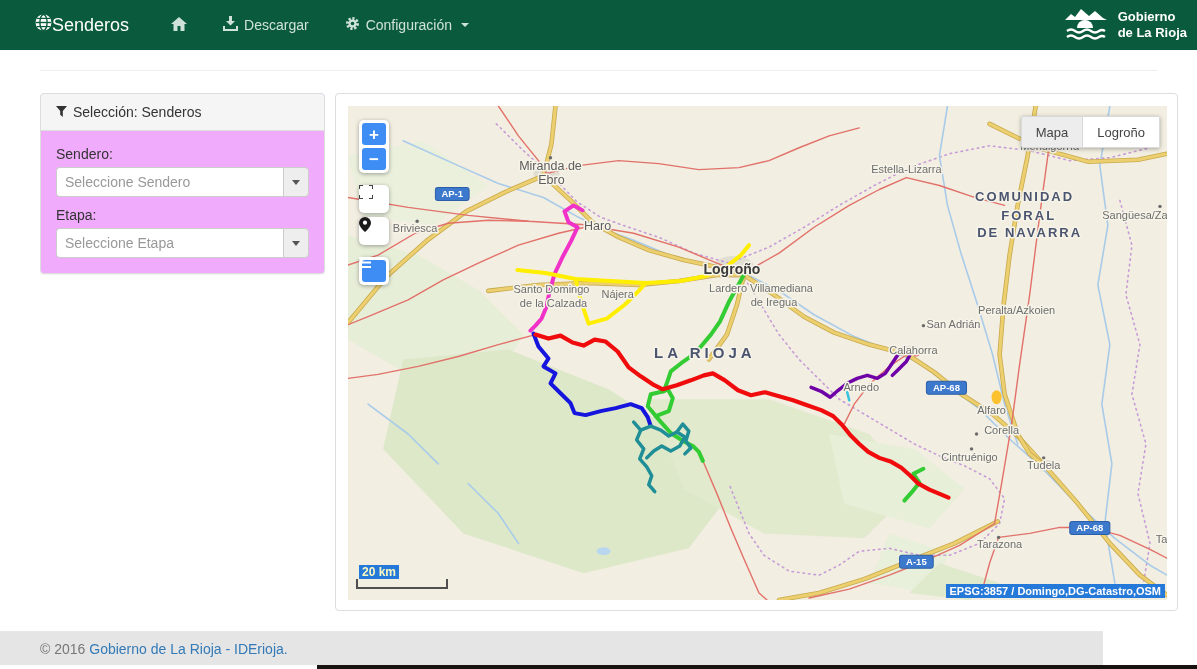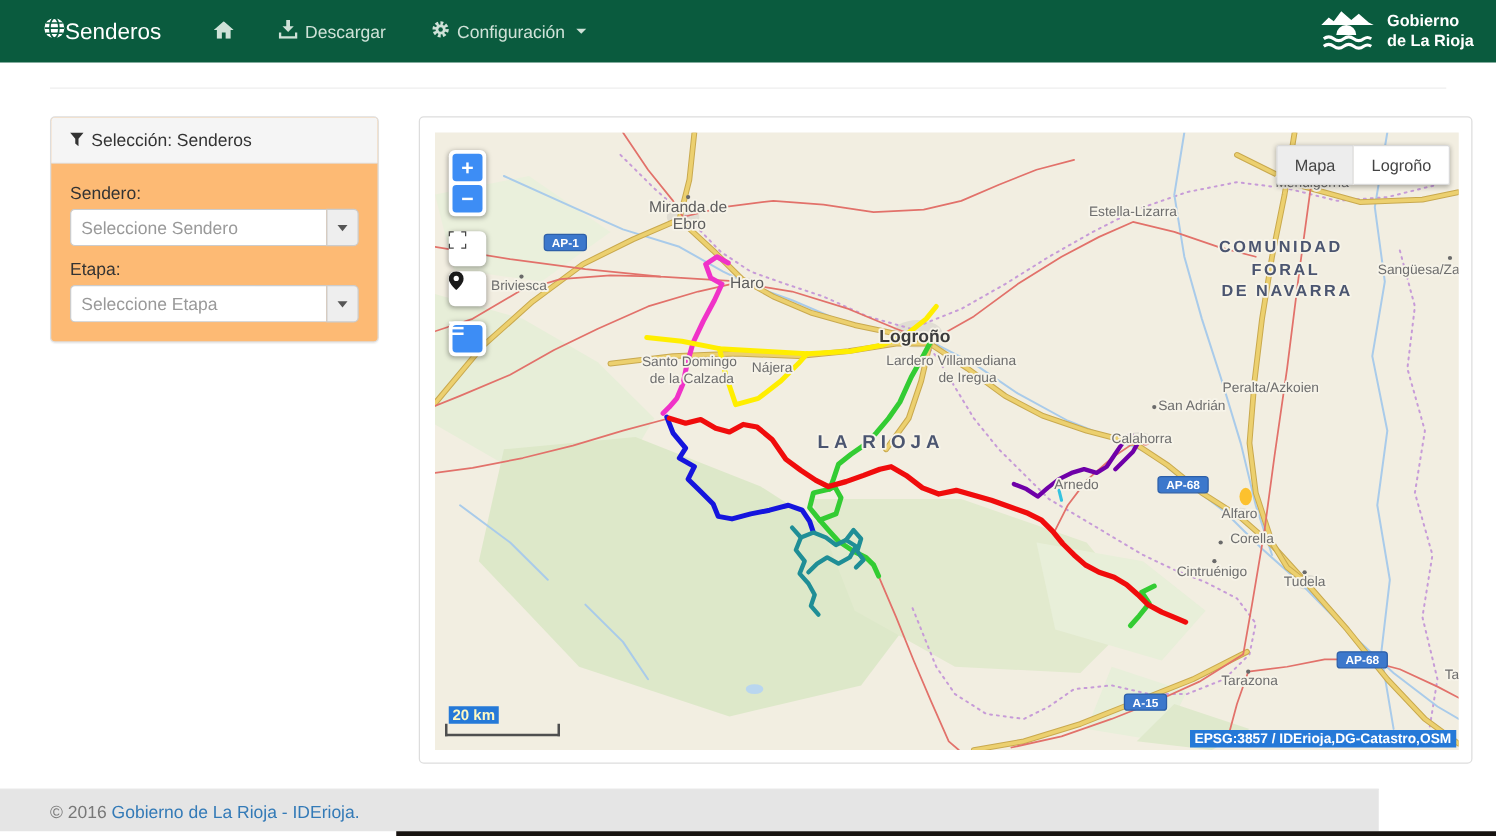--- a/index.html
+++ b/index.html
@@ -9,28 +9,28 @@
   
   .navbar { position:absolute; top:0; left:0; width:1197px; height:50px;
     background:#0a5b3e; display:flex; align-items:center; color:#fff; }
   .brand { display:flex; align-items:center; margin-left:35px;
     font-size:18px; color:#fff; cursor:pointer; }
   .nav-items { display:flex; align-items:center; margin-left:28px; gap:8px; }
   .nav-item { display:flex; align-items:center; gap:6px; color:#cfe2d8;
     font-size:14px; padding:15px 14px; cursor:pointer; }
   .caret { width:0; height:0; border-left:4px solid transparent;
     border-right:4px solid transparent; border-top:4px solid #cfe2d8; margin-left:3px; }
-  .gov-logo { margin-left:auto; margin-right:18px; display:flex; align-items:center; gap:9px; }
+  .gov-logo { margin-left:auto; margin-right:10px; display:flex; align-items:center; gap:9px; }
   .gov-text { font-size:13px; font-weight:bold; color:#fff; line-height:1.2; }
 
   
   .divider { position:absolute; top:70px; left:40px; width:1117px; height:1px; background:#eee; }
 
   
-  .panel { position:absolute; left:40px; top:93px; width:263px; background:#fdba74;
+  .panel { position:absolute; left:40px; top:93px; width:285px; background:#f0abfc;
     border:1px solid #ddd; border-radius:4px; box-shadow:0 1px 1px rgba(0,0,0,.05); }
   .panel-head { background:#f5f5f5; border-bottom:1px solid #ddd; padding:10px 15px;
     font-size:14px; color:#333; border-radius:3px 3px 0 0; display:flex; align-items:center; gap:6px; }
   .panel-body { padding:15px; }
   .fld-label { font-size:14px; font-weight:normal; color:#333; margin-bottom:5px; }
   .combo { display:flex; width:100%; margin-bottom:10px; }
   .combo input { flex:1; height:30px; border:1px solid #ccc; border-right:none;
     border-radius:4px 0 0 4px; padding:0 8px; font-size:14px; color:#555;
     font-family:"Liberation Sans",sans-serif; }
   .combo input::placeholder { color:#999; opacity:1; }
@@ -318,21 +318,21 @@
     </div>
 
     <div class="maptype">
       <div class="mt-btn active">Mapa</div>
       <div class="mt-btn">Logroño</div>
     </div>
 
     <div class="scalebar">
       <span>20 km</span>
     </div>
-    <div class="attribution">EPSG:3857 / IDErioja,DG-Catastro,OSM</div>
+    <div class="attribution">EPSG:3857 / Domingo,DG-Catastro,OSM</div>
   </div>
 </div>
 
 <div class="footer">
   <div class="footer-inner">
     <span>© 2016 </span><a>Gobierno de La Rioja - IDErioja.</a>
   </div>
 </div>
 <div class="bottom-strip"></div>
 

